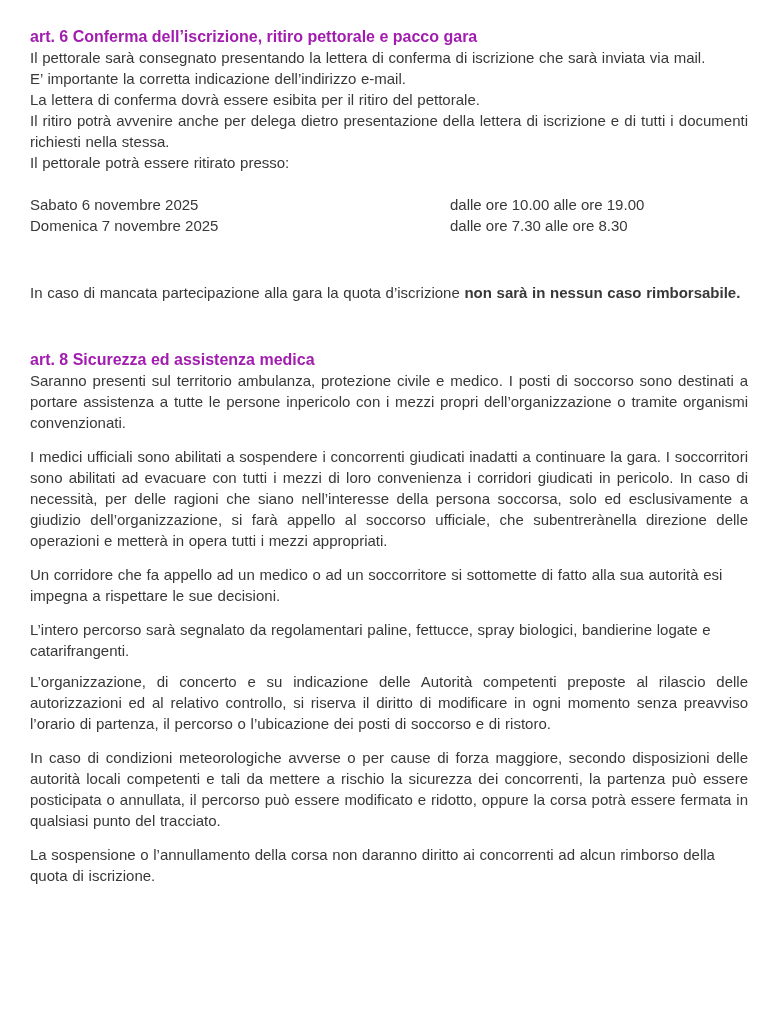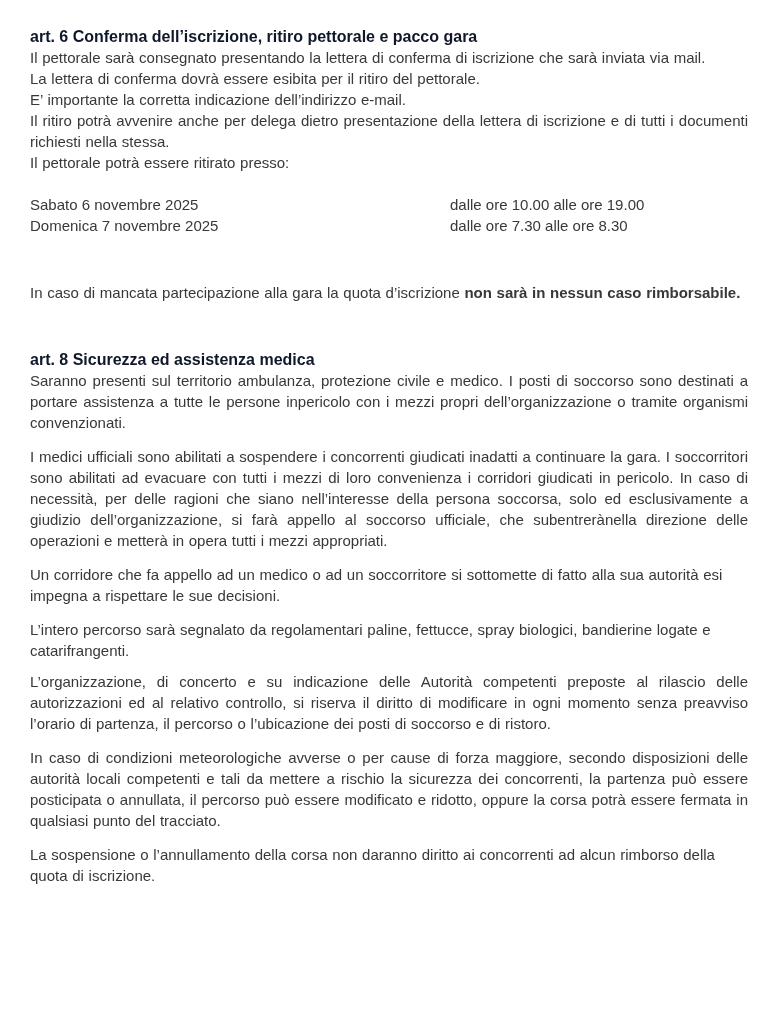--- a/index.html
+++ b/index.html
@@ -18,21 +18,21 @@
     line-height: 21px;
     color: #383838;
     overflow: hidden;
   }
   section { margin: 0; }
   h2 {
     margin: 0;
     font-size: 16px;
     line-height: 21px;
     font-weight: bold;
-    color: #0f172a;
+    color: #a21caf;
   }
   p {
     margin: 0;
     word-spacing: 0.5px;
   }
   .justify { text-align: justify; }
   .gap { }
   .gap-small { margin-top: 13px; }
   .bold { font-weight: bold; }
   strong { font-weight: bold; }
@@ -47,22 +47,22 @@
   .schedule-hours { flex: 1; }
 </style>
 </head>
 <body>
 
 <div class="page">
 
   <section>
     <h2>art. 6 Conferma dell’iscrizione, ritiro pettorale e pacco gara</h2>
     <p>Il pettorale sarà consegnato presentando la lettera di conferma di iscrizione che sarà inviata via mail.</p>
+    <p>E’ importante la corretta indicazione dell’indirizzo e-mail.</p>
     <p>La lettera di conferma dovrà essere esibita per il ritiro del pettorale.</p>
-    <p>E’ importante la corretta indicazione dell’indirizzo e-mail.</p>
     <p class="justify gap">Il ritiro potrà avvenire anche per delega dietro presentazione della lettera di iscrizione e di tutti i documenti richiesti nella stessa.</p>
     <p class="gap">Il pettorale potrà essere ritirato presso:</p>
     <div class="schedule">
       <div class="schedule-row">
         <span class="schedule-day">Sabato 6 novembre 2025</span>
         <span class="schedule-hours">dalle ore 10.00 alle ore 19.00</span>
       </div>
       <div class="schedule-row">
         <span class="schedule-day">Domenica 7 novembre 2025</span>
         <span class="schedule-hours">dalle ore 7.30 alle ore 8.30</span>

